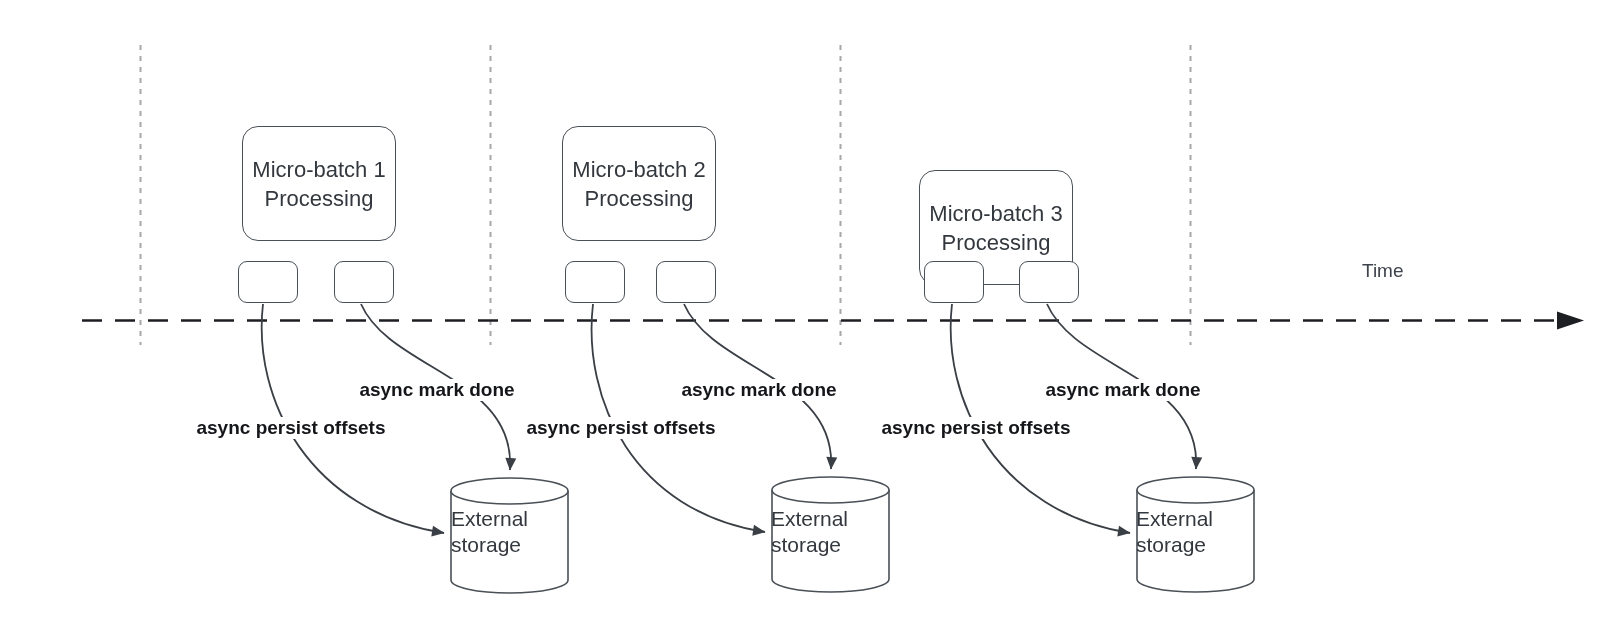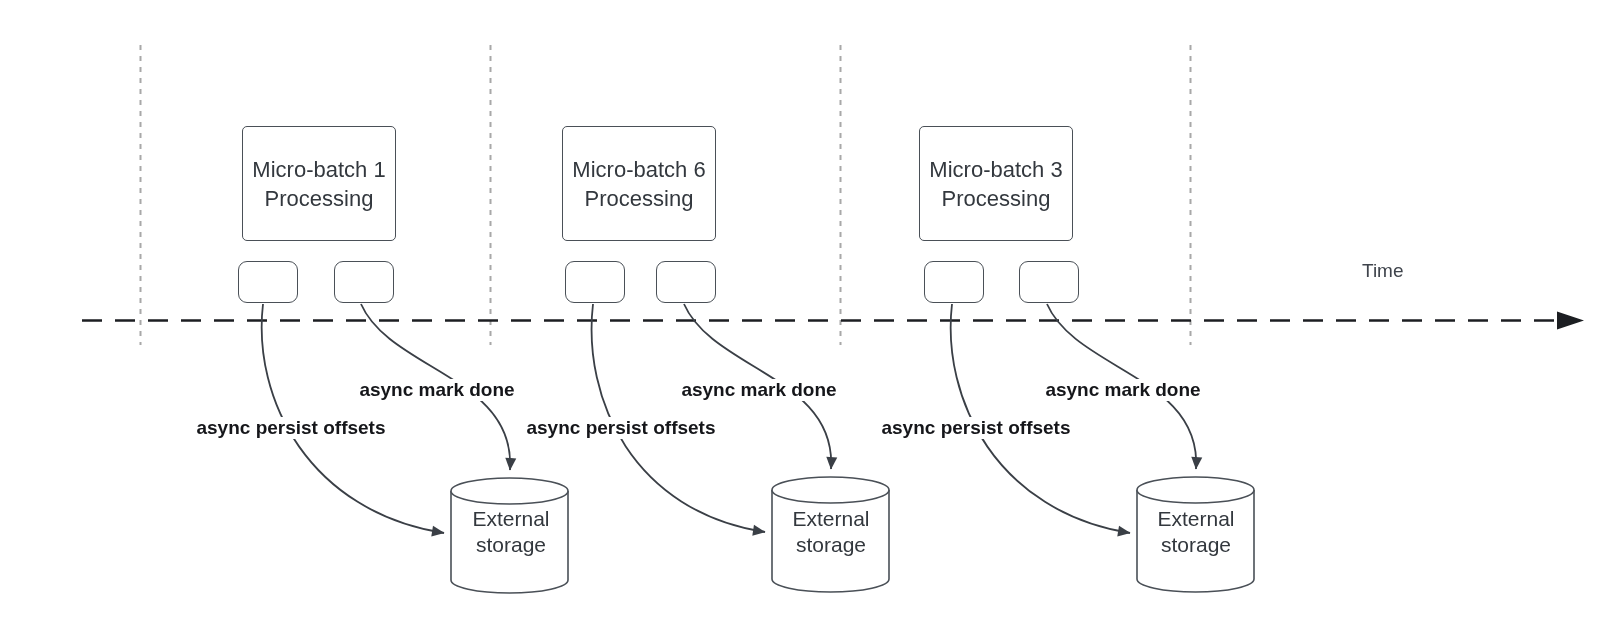--- a/index.html
+++ b/index.html
@@ -24,38 +24,37 @@
   .bg-svg { position: absolute; left: 0; top: 0; }
   .gridline { stroke: var(--grid-dash); stroke-width: 2; stroke-dasharray: 5 6; fill: none; }
   .time-axis-line { stroke: var(--time-axis); stroke-width: 2.5; stroke-dasharray: 20 13; fill: none; }
   .time-axis-head { fill: var(--time-axis); stroke: none; }
   .curve { stroke: var(--connector); stroke-width: 1.8; fill: none; }
   .cyl { stroke: var(--shape-stroke); stroke-width: 1.6; fill: #ffffff; }
 
   .node {
     position: absolute;
     border: 1.6px solid var(--shape-stroke);
-    border-radius: 5px;
+    border-radius: 16px;
     background: #ffffff;
     display: flex;
     flex-direction: column;
     align-items: center;
     justify-content: center;
     text-align: center;
     color: var(--shape-text);
     font-size: 22px;
     line-height: 29px;
   }
   .batch-box { width: 154px; height: 115px; top: 126px; }
   .slot-box { width: 60px; height: 42px; top: 261px; border-radius: 9px; }
 
   .storage-text {
     position: absolute;
     width: 120px;
-    text-align: center;
     color: var(--shape-text);
     font-size: 21px;
     line-height: 26px;
     top: 506px;
   }
 
   .arc-label {
     position: absolute;
     transform: translateX(-50%);
     white-space: nowrap;
@@ -116,24 +115,24 @@
       <path class="cyl" d="M 1137,490 a 58.5,13 0 0 1 117,0 l 0,89 a 58.5,13 0 0 1 -117,0 z"></path>
       <path class="cyl" d="M 1137,490 a 58.5,13 0 0 0 117,0" fill="none"></path>
     </g>
   </svg>
 
   <div class="node batch-box" style="left:242px;">
     <span>Micro-batch 1</span>
     <span>Processing</span>
   </div>
   <div class="node batch-box" style="left:562px;">
-    <span>Micro-batch 6</span>
+    <span>Micro-batch 2</span>
     <span>Processing</span>
   </div>
-  <div class="node batch-box" style="left:919px;">
+  <div class="node batch-box" style="left:919px;margin-top:44px;">
     <span>Micro-batch 3</span>
     <span>Processing</span>
   </div>
 
   <div class="node slot-box" style="left:238px;"></div>
   <div class="node slot-box" style="left:334px;"></div>
   <div class="node slot-box" style="left:565px;"></div>
   <div class="node slot-box" style="left:656px;"></div>
   <div class="node slot-box" style="left:924px;"></div>
   <div class="node slot-box" style="left:1019px;"></div>

